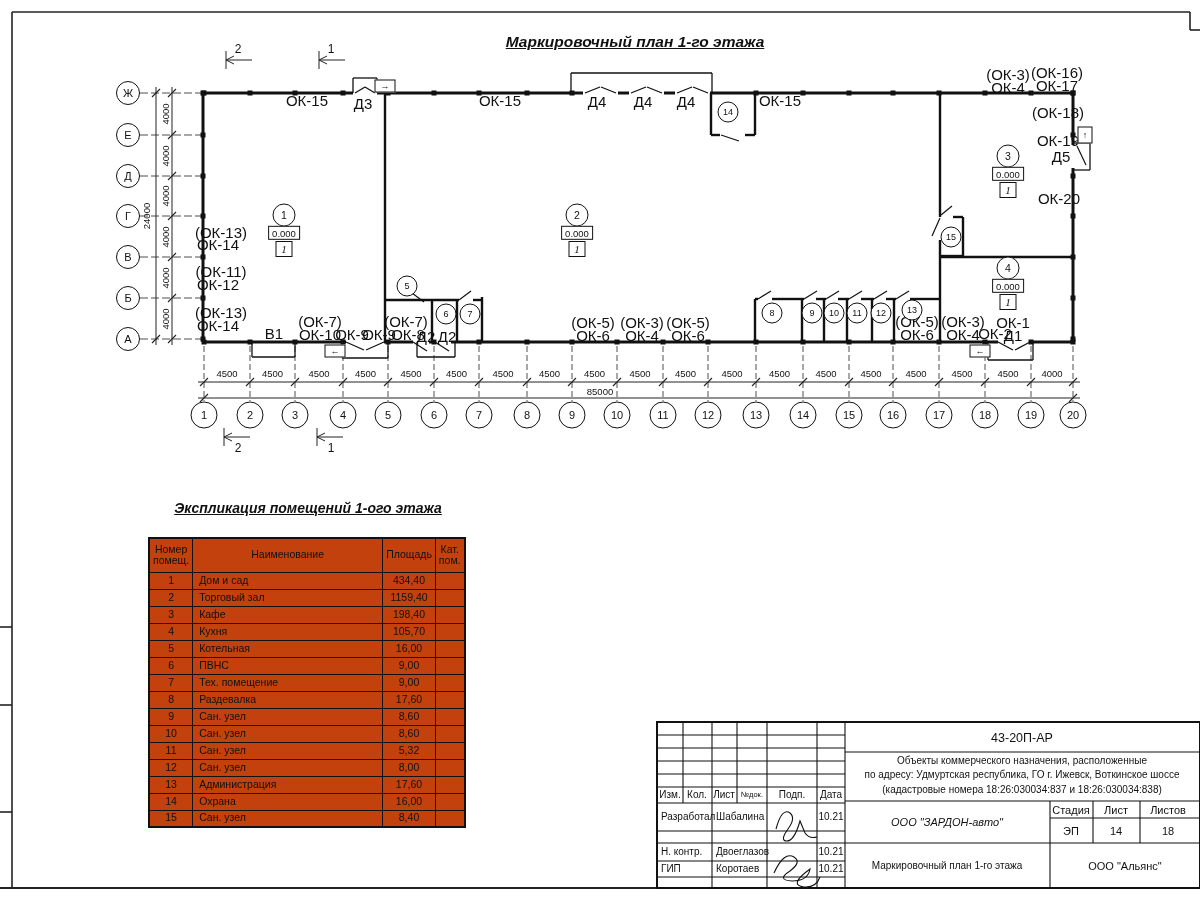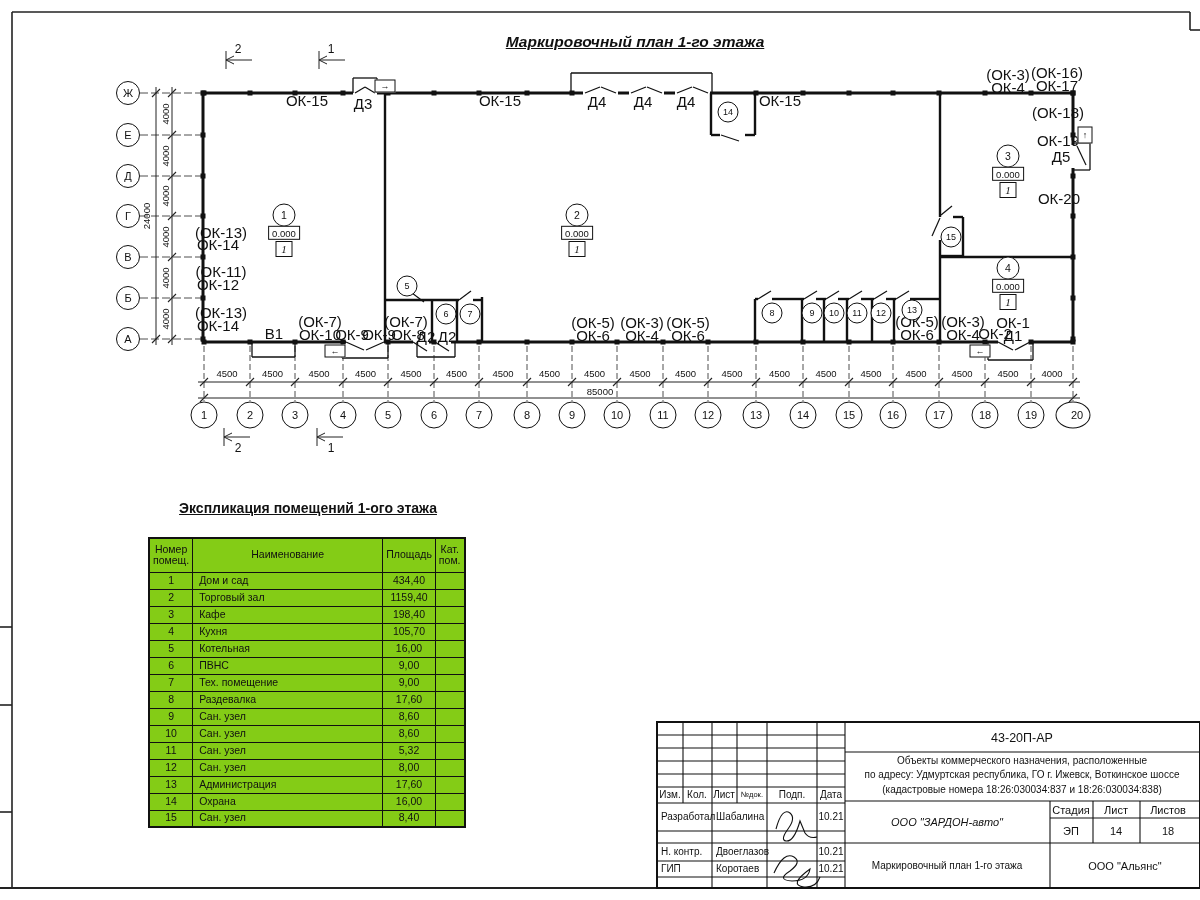--- a/index.html
+++ b/index.html
@@ -21,22 +21,22 @@
   .dim{position:absolute;transform:translate(-50%,-50%);font-size:9.5px;white-space:nowrap;line-height:1;}
   .dim.rot{transform:translate(-50%,-50%) rotate(-90deg);}
   .sec-label{position:absolute;transform:translate(-50%,-50%);font-size:12px;}
   .abox{position:absolute;border:1.1px solid #111;background:#fff;display:flex;align-items:center;
         justify-content:center;font-size:9px;transform:translate(-50%,-50%);line-height:1;}
   .abox.h{width:19px;height:11px;}
   .abox.v{width:13px;height:15px;}
   .main-title{position:absolute;left:635px;top:42px;transform:translate(-50%,-50%);font-size:15.5px;
         font-style:italic;font-weight:bold;text-decoration:underline;white-space:nowrap;}
   .table-title{position:absolute;left:308px;top:508px;transform:translate(-50%,-50%);font-size:14px;
-        font-weight:bold;text-decoration:underline;white-space:nowrap;}
-  #expl-table{position:absolute;left:148px;top:537px;border-collapse:collapse;background:#84cc16;border:2px solid #111;}
+        font-style:italic;font-weight:bold;text-decoration:underline;white-space:nowrap;}
+  #expl-table{position:absolute;left:148px;top:537px;border-collapse:collapse;background:#c2410c;border:2px solid #111;}
   #expl-table th,#expl-table td{border:1px solid #111;font-weight:normal;font-size:10.5px;
         padding:0 3px;height:17px;box-sizing:border-box;line-height:1.1;}
   #expl-table th{white-space:pre-line;height:34px;text-align:center;}
   #expl-table td.c{text-align:center;}
   #expl-table td.l{text-align:left;padding-left:6px;}
   #expl-table td.r{text-align:right;padding-right:6px;}
   #titleblock{position:absolute;left:656px;top:721px;width:546px;height:168px;}
   .tb{position:absolute;transform:translate(-50%,-50%);font-size:10px;white-space:nowrap;line-height:1;}
   .tb.left{transform:translateY(-50%);}
   .tb.small{font-size:7.5px;}
@@ -416,21 +416,21 @@
         <div class="circ axb" style="left: 849px; top: 415px;">15</div>
         <div class="dim" style="left: 871px; top: 374px;">4500</div>
         <div class="circ axb" style="left: 893px; top: 415px;">16</div>
         <div class="dim" style="left: 916px; top: 374px;">4500</div>
         <div class="circ axb" style="left: 939px; top: 415px;">17</div>
         <div class="dim" style="left: 962px; top: 374px;">4500</div>
         <div class="circ axb" style="left: 985px; top: 415px;">18</div>
         <div class="dim" style="left: 1008px; top: 374px;">4500</div>
         <div class="circ axb" style="left: 1031px; top: 415px;">19</div>
         <div class="dim" style="left: 1052px; top: 374px;">4000</div>
-        <div class="circ axb" style="left: 1073px; top: 415px; padding-left: 8px;">20</div>
+        <div class="circ axb" style="left: 1073px; top: 415px;">20</div>
         <div class="dim" style="left: 600px; top: 392px;">85000</div>
         <div class="sec-label" style="left: 238px; top: 49px;">2</div>
         <div class="sec-label" style="left: 238px; top: 448px;">2</div>
         <div class="sec-label" style="left: 331px; top: 49px;">1</div>
         <div class="sec-label" style="left: 331px; top: 448px;">1</div>
       </div>
   </div>
 
   <div class="table-title">Экспликация помещений 1-ого этажа</div>
 

